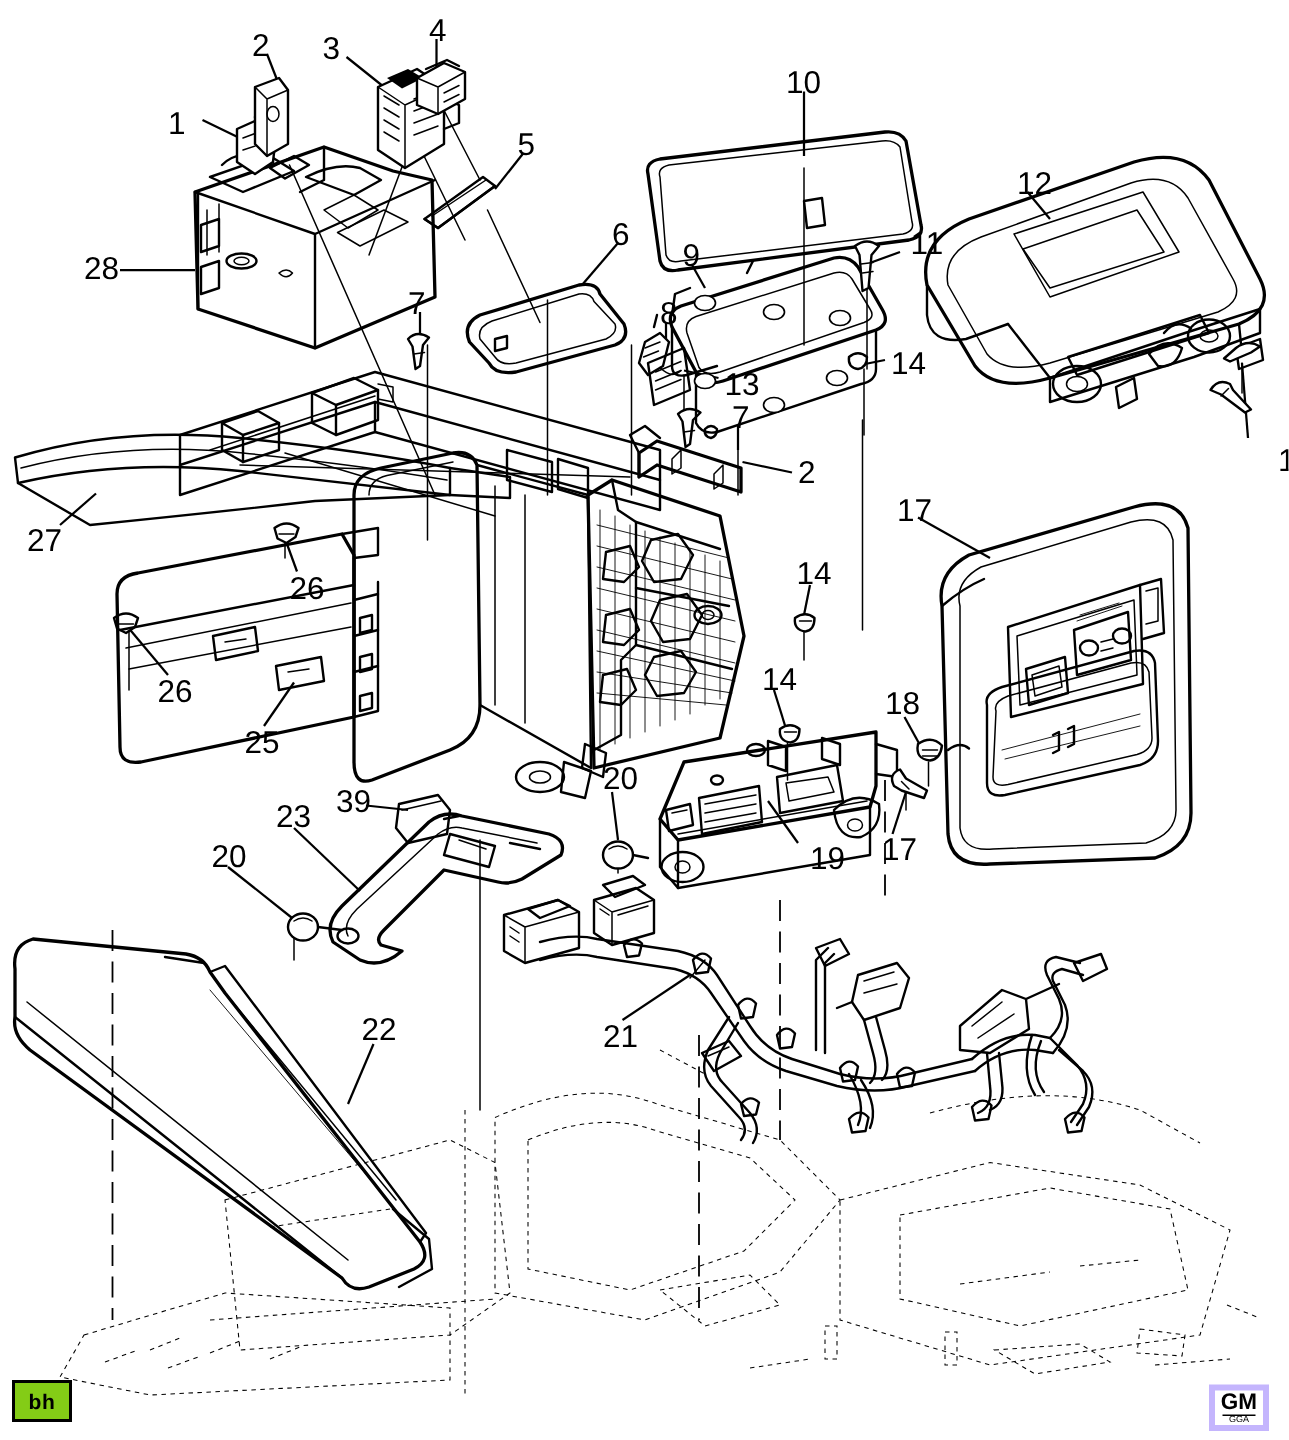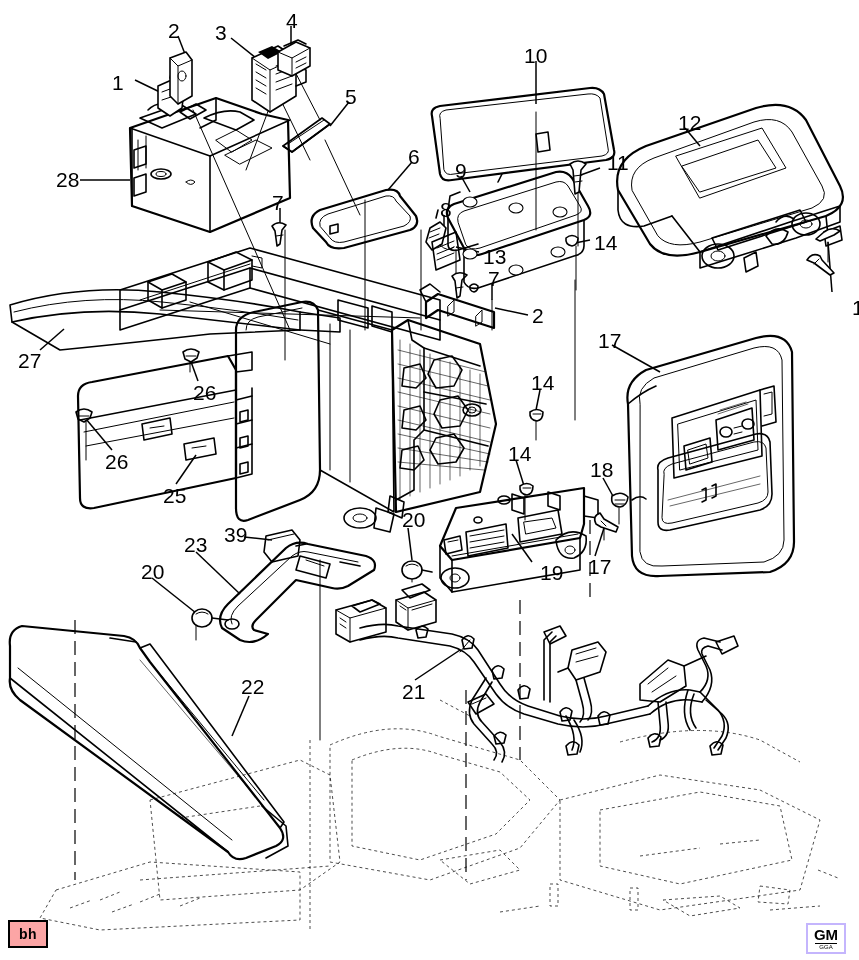--- a/index.html
+++ b/index.html
@@ -18,29 +18,29 @@
     font-family:"Liberation Sans", sans-serif;
   }
 
   .callout{
     position:absolute;font-size:21px;line-height:21px;
     font-family:"Liberation Sans", sans-serif;
     color:#000;white-space:nowrap;
   }
 
   .corner-box{
-    position:absolute;border:2px solid #000;background:#fca5a5;
+    position:absolute;border:2px solid #000;background:#84cc16;
     display:flex;align-items:center;justify-content:center;
     font-size:14px;font-weight:bold;letter-spacing:.5px;
   }
   #bh-box{left:8px;top:920px;width:36px;height:24px;}
 
   #gm-logo{
     position:absolute;left:806px;top:923px;width:40px;height:31px;
-    border:2px solid #c4b5fd;background:#fff;
+    border:4px solid #c4b5fd;background:#fff;
     display:flex;flex-direction:column;align-items:center;justify-content:center;
     box-sizing:border-box;
   }
   #gm-logo .gm-top{
     font-size:15px;font-weight:bold;line-height:15px;letter-spacing:0px;
   }
   #gm-logo .gm-bot{
     font-size:6px;line-height:7px;letter-spacing:0px;
     border-top:1px solid #000;width:22px;text-align:center;margin-top:1px;
   }

